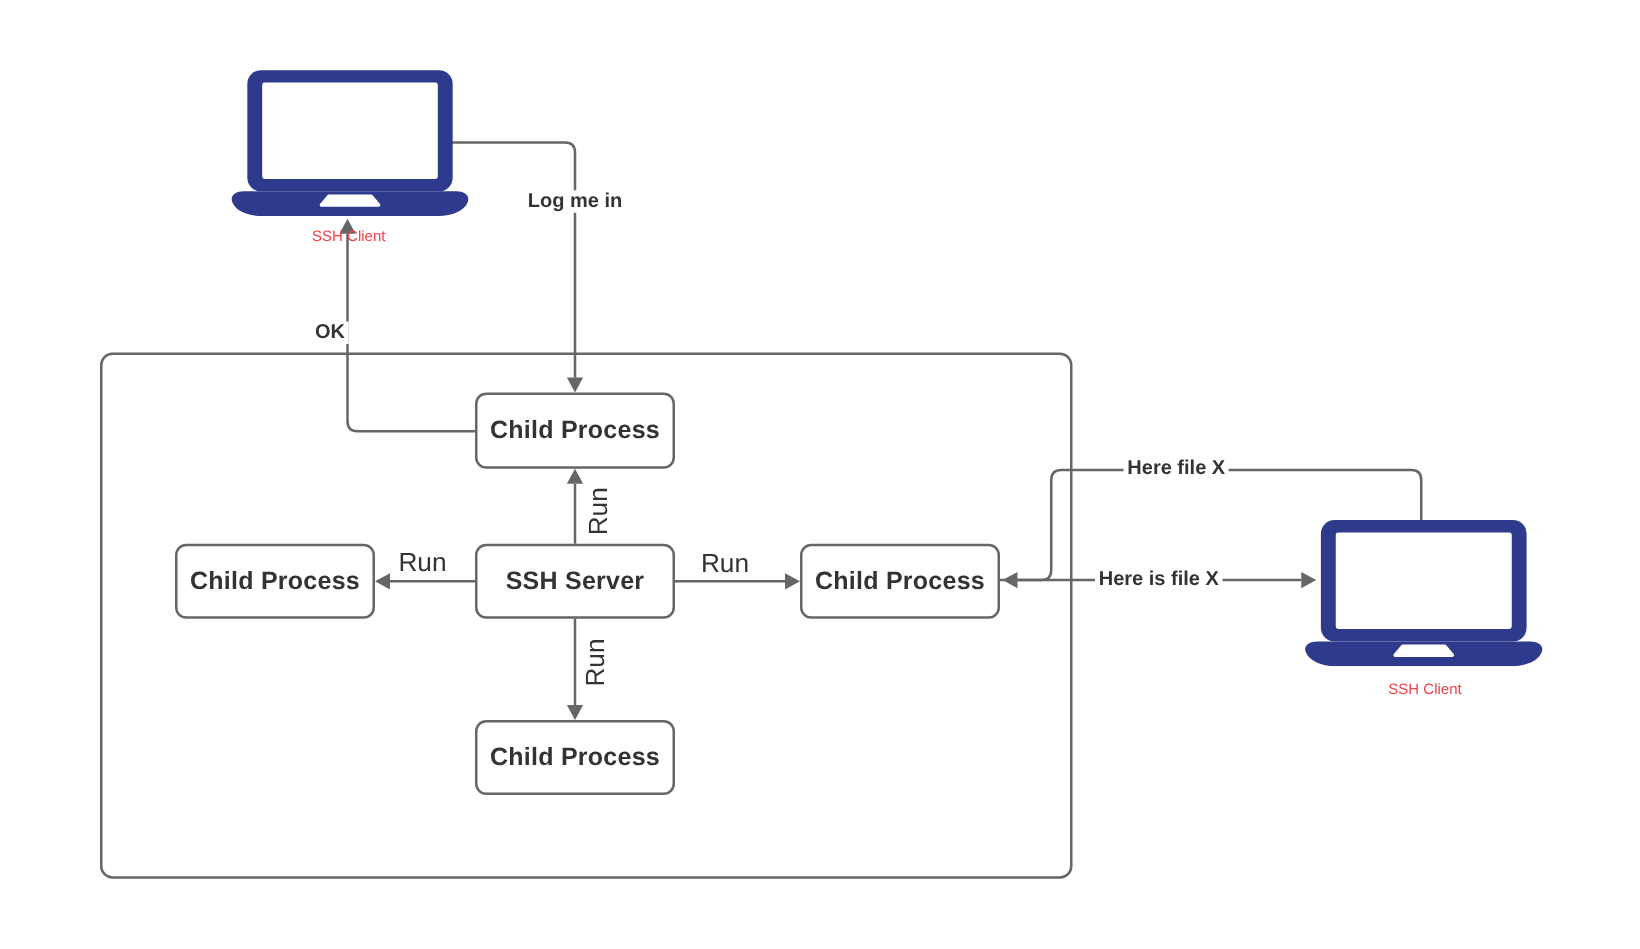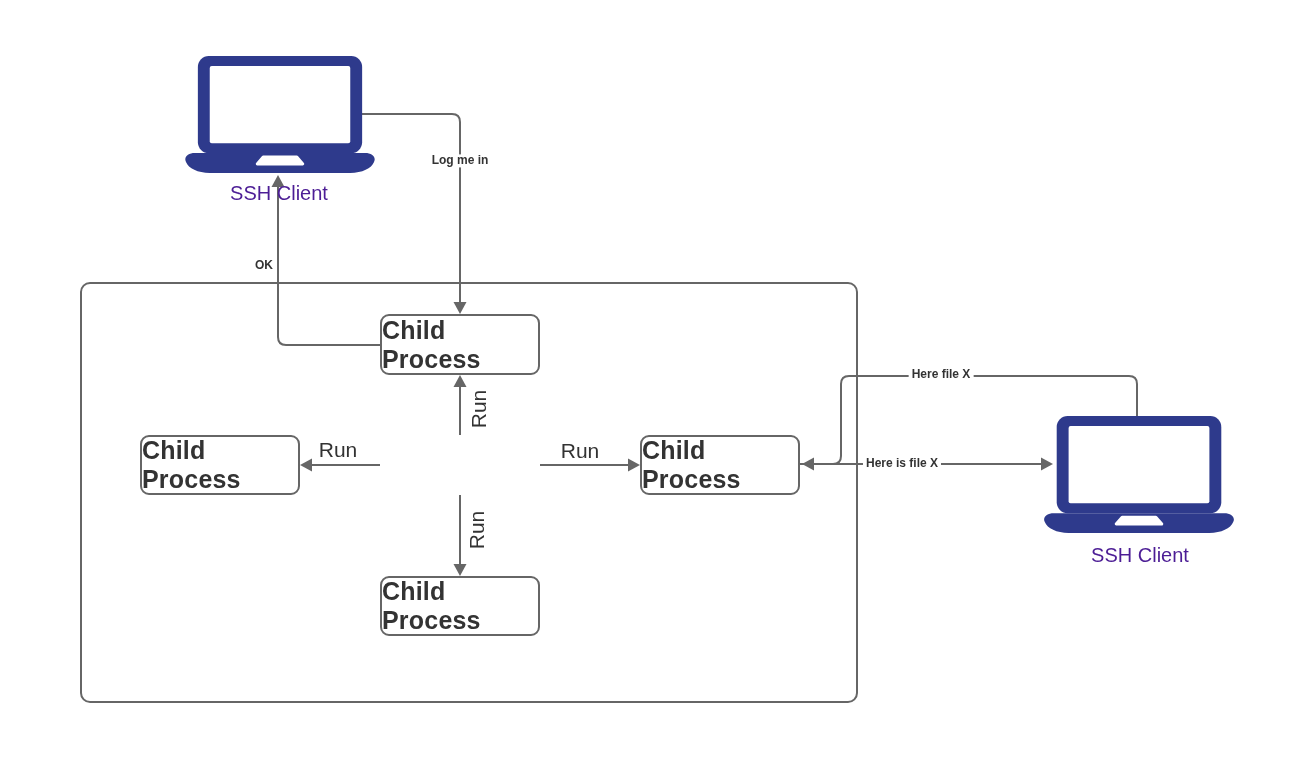--- a/index.html
+++ b/index.html
@@ -28,57 +28,57 @@
   .node {
     position: absolute;
     background: #ffffff;
     border: 2px solid #666666;
     border-radius: 9px;
     box-sizing: border-box;
     display: flex;
     align-items: center;
     justify-content: center;
     font-weight: bold;
-    font-size: 25px;
+    font-size: 20px;
     color: #333333;
     letter-spacing: 0.2px;
   }
   .node-child-top    { left: 380px; top: 314px; width: 160px; height: 61px; }
   .node-ssh-server   { left: 380px; top: 435px; width: 160px; height: 60px; }
   .node-child-left   { left: 140px; top: 435px; width: 160px; height: 60px; }
   .node-child-right  { left: 640px; top: 435px; width: 160px; height: 60px; }
   .node-child-bottom { left: 380px; top: 576px; width: 160px; height: 60px; }
   .edge-label {
     position: absolute;
     background: #ffffff;
     color: #333333;
     white-space: nowrap;
     transform: translate(-50%, -50%);
     padding: 0 3px;
     line-height: 1.1;
   }
-  .edge-label.bold { font-weight: bold; font-size: 12px; }
+  .edge-label.bold { font-weight: bold; font-size: 16px; }
   .edge-label.run { font-size: 21px; }
   .edge-label.run-vertical { transform: translate(-50%, -50%) rotate(-90deg); }
   .lbl-run-top      { left: 479px; top: 409px; }
   .lbl-run-bottom   { left: 477px; top: 530px; }
   .lbl-run-left     { left: 338px; top: 450px; }
   .lbl-run-right    { left: 580px; top: 451px; }
   .lbl-log-me-in    { left: 460px; top: 161px; }
   .lbl-ok           { left: 264px; top: 266px; }
   .lbl-send-file    { left: 941px; top: 375px; }
-  .lbl-here-is-file { left: 902px; top: 464px; }
+  .lbl-here-is-file { left: 927px; top: 464px; }
   .laptop { position: absolute; }
   .laptop-left  { left: 185px; top: 56px;  width: 190px; height: 117px; }
   .laptop-right { left: 1043px; top: 416px; width: 192px; height: 117px; }
   .client-label {
     position: absolute;
     transform: translateX(-50%);
-    font-size: 20px;
-    color: #4c1d95;
+    font-size: 12px;
+    color: #ef4444;
     white-space: nowrap;
   }
   .client-label-left  { left: 279px; top: 182px; }
   .client-label-right { left: 1140px; top: 544px; }
   .hidden-defs { position: absolute; width: 0; height: 0; overflow: hidden; }
 </style>
 </head>
 <body>
 
 <div class="canvas">
@@ -135,20 +135,23 @@
 
     <g>
       <path d="M800 464 H1041"></path>
       <polygon points="1053,464 1041,457.5 1041,470.5" fill="#666666" stroke="none"></polygon>
     </g>
   </svg>
 
   <div class="node node-child-top">
       <span>Child Process</span>
     </div>
+  <div class="node node-ssh-server">
+      <span>SSH Server</span>
+    </div>
   <div class="node node-child-left">
       <span>Child Process</span>
     </div>
   <div class="node node-child-right">
       <span>Child Process</span>
     </div>
   <div class="node node-child-bottom">
       <span>Child Process</span>
     </div>
 

